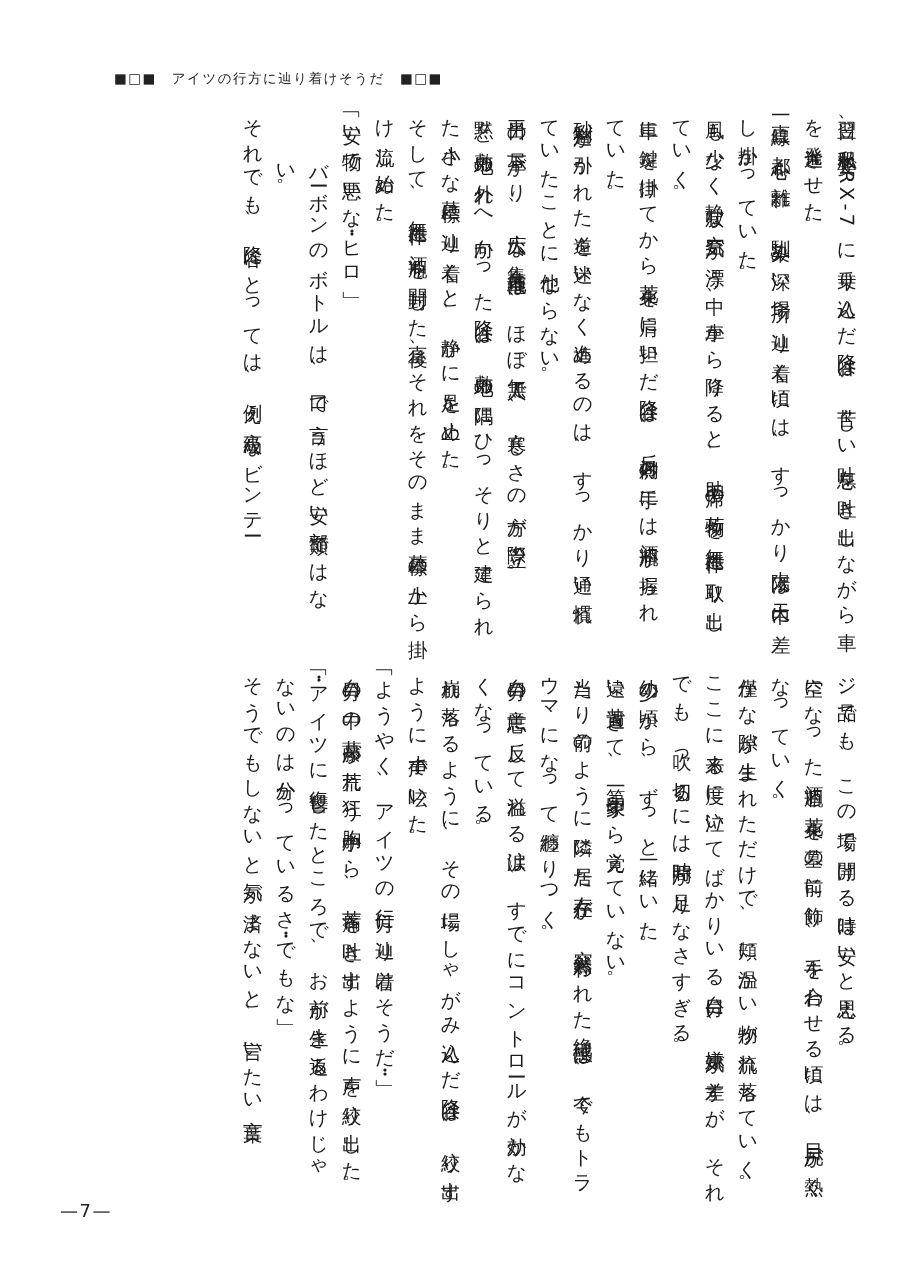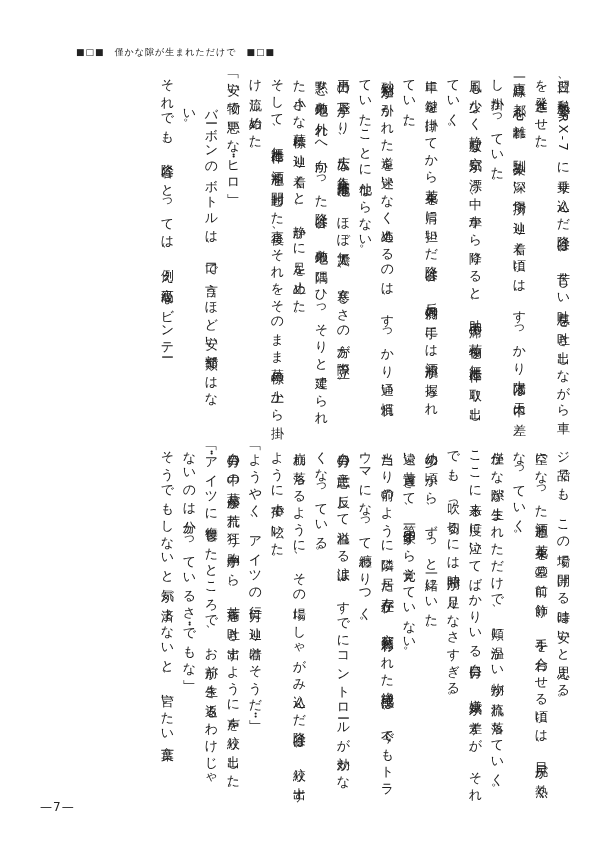--- a/index.html
+++ b/index.html
@@ -46,21 +46,21 @@
     font-size: 12px;
     letter-spacing: 1px;
     color: #222;
   }
 </style>
 </head>
 <body>
 
 <div class="page">
 
-  <div class="header">■□■　僅かな隙が生まれただけで　■□■</div>
+  <div class="header">■□■　アイツの行方に辿り着けそうだ　■□■</div>
 
   <div class="vblock top">
       <p class="para">翌日、私服姿でRX‐7に乗り込んだ降谷は、苦々しい吐息を吐き出しながら車を発進させた。</p>
       <p class="para">一直線に都心を離れ、馴染み深い場所へ辿り着く頃には、すっかり太陽は天中に差し掛かっていた。</p>
       <p class="para">風も少なく静寂な空気が漂う中、車から降りると、助手席の荷物を無造作に取り出していく。</p>
       <p class="para">車に鍵を掛けてから花束を肩に担いだ降谷は、反対側の手には酒瓶が握られていた。</p>
       <p class="para">砂利道が引かれた道を迷いなく進めるのは、すっかり通い慣れていたことに他ならない。</p>
       <p class="para">平日の昼下がり、広大な集合墓地は、ほぼ無人で、寒々しさの方が際立つ。</p>
       <p class="para">黙々と敷地の外れへ向かった降谷は、敷地の隅にひっそりと建てられた小さな墓標に辿り着くと、静かに足を止めた。</p>
       <p class="para">そして、無造作に酒瓶を開封した直後、それをそのまま墓標の上から掛け流し始めた。</p>

